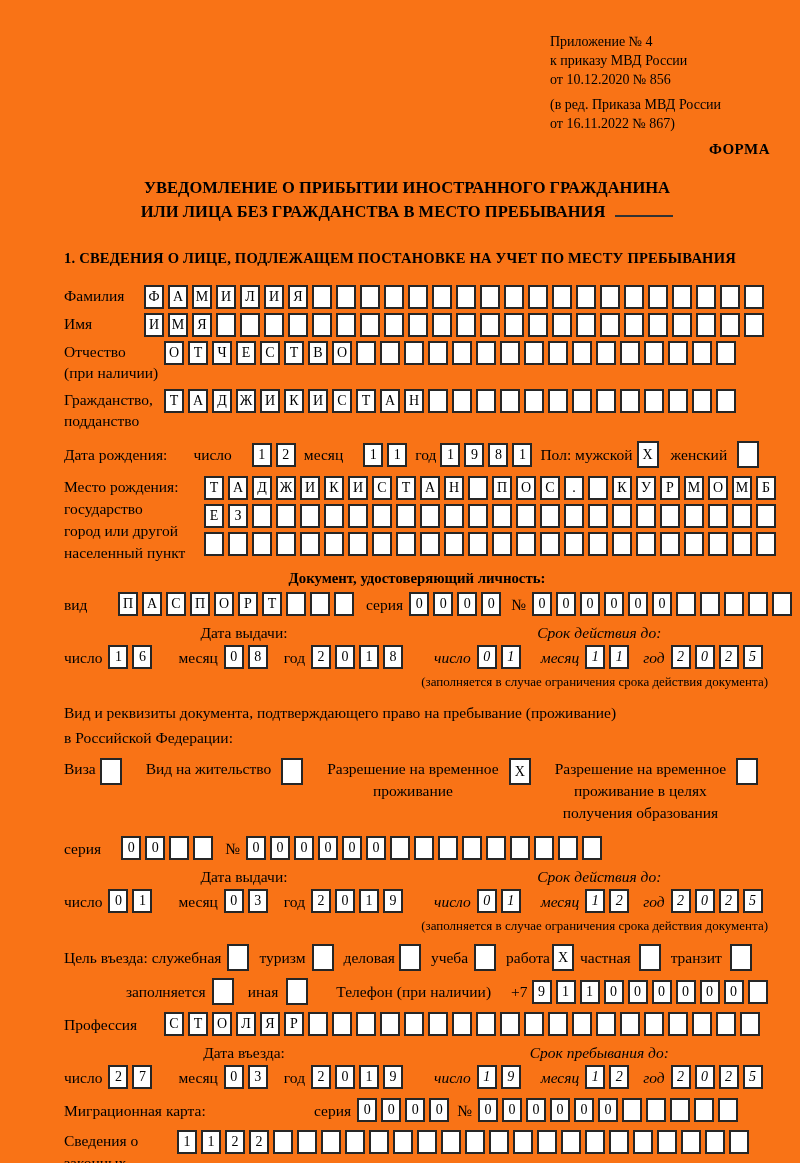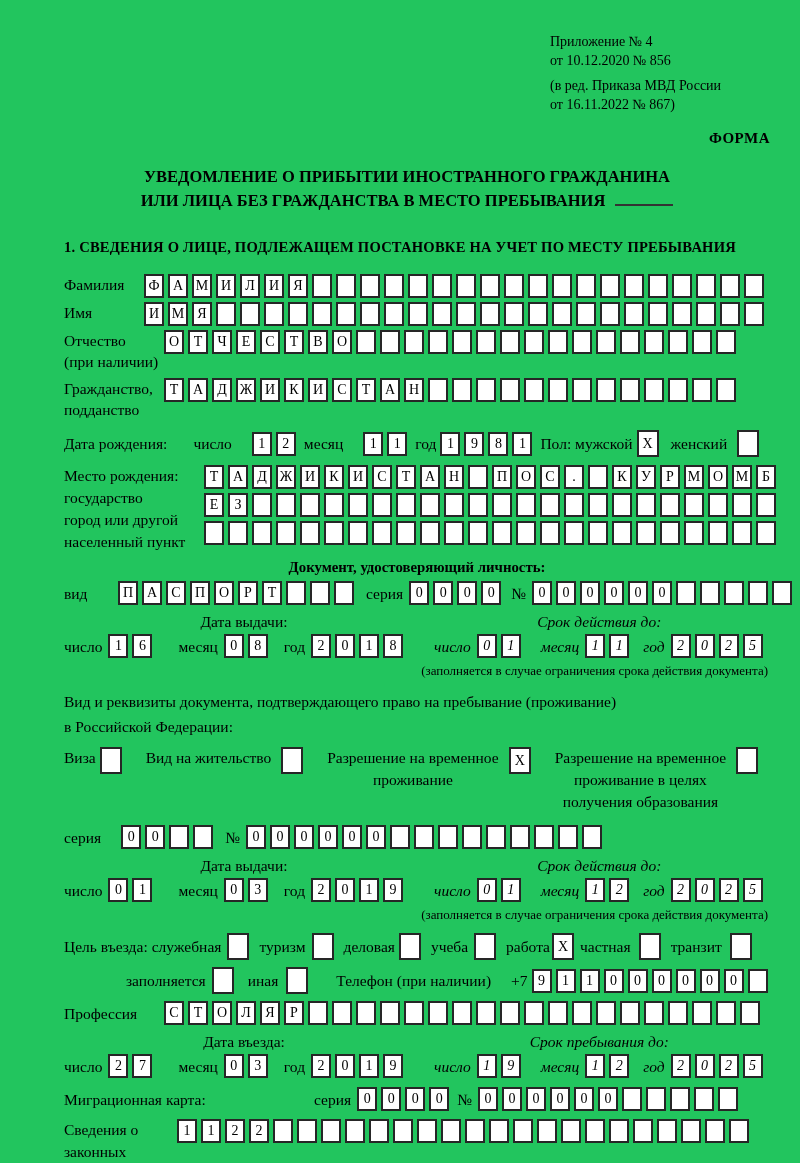--- a/index.html
+++ b/index.html
@@ -1,23 +1,23 @@
 <!DOCTYPE html>
 <html><head>
 <meta charset="utf-8">
 <style>
   html,body{margin:0;padding:0;background:#ffffff;}
   .page{
-    position:relative;width:800px;height:1163px;background:#22c55e;color:#000;
+    position:relative;width:800px;height:1163px;background:#f97316;color:#000;
     font-family:"Liberation Serif","DejaVu Serif",serif;
     box-sizing:border-box;padding:32px 30px 0 64px;overflow:hidden;
   }
   .annex{margin-left:auto;width:220px;font-size:14px;line-height:19px;}
   .amend{margin-top:6px;}
-  .forma{text-align:right;font-weight:bold;font-size:15px;margin-top:16px;letter-spacing:.5px;}
+  .forma{text-align:right;font-weight:bold;font-size:15px;margin-top:8px;letter-spacing:.5px;}
   .title{text-align:center;font-weight:bold;font-size:16.5px;line-height:24px;margin-top:18px;margin-left:-20px;}
   .uline{display:inline-block;width:58px;border-bottom:2px solid #333;margin-left:10px;height:14px;}
   .sec-heading{font-weight:bold;font-size:14.6px;margin-top:26px;letter-spacing:.2px;}
   .frow{display:flex;align-items:flex-start;margin-top:4px;}
   .ac{align-items:center;}
   .lbl{font-size:15.5px;line-height:21px;flex:0 0 auto;padding-right:20px;}
   .lbl2{font-size:15.5px;line-height:21px;}
   .boxes{display:inline-flex;gap:4px;flex:0 0 auto;}
   .box{
     width:20px;height:24px;border:2px solid #262626;box-sizing:border-box;
@@ -44,20 +44,21 @@
   .plines div{text-align:center;}
   .popt .boxes{margin-left:10px;margin-top:0;}
 </style>
 </head>
 <body>
 
 <div class="page">
 
   <div class="annex">
     <div>Приложение № 4</div>
+    <div>к приказу МВД России</div>
     <div>от 10.12.2020 № 856</div>
     <div class="amend">(в ред. Приказа МВД России</div>
     <div>от 16.11.2022 № 867)</div>
   </div>
 
   <div class="forma">ФОРМА</div>
 
   <div class="title">
     <div>УВЕДОМЛЕНИЕ О ПРИБЫТИИ ИНОСТРАННОГО ГРАЖДАНИНА</div>
     <div><span>ИЛИ ЛИЦА БЕЗ ГРАЖДАНСТВА В МЕСТО ПРЕБЫВАНИЯ</span><span class="uline"></span></div>

